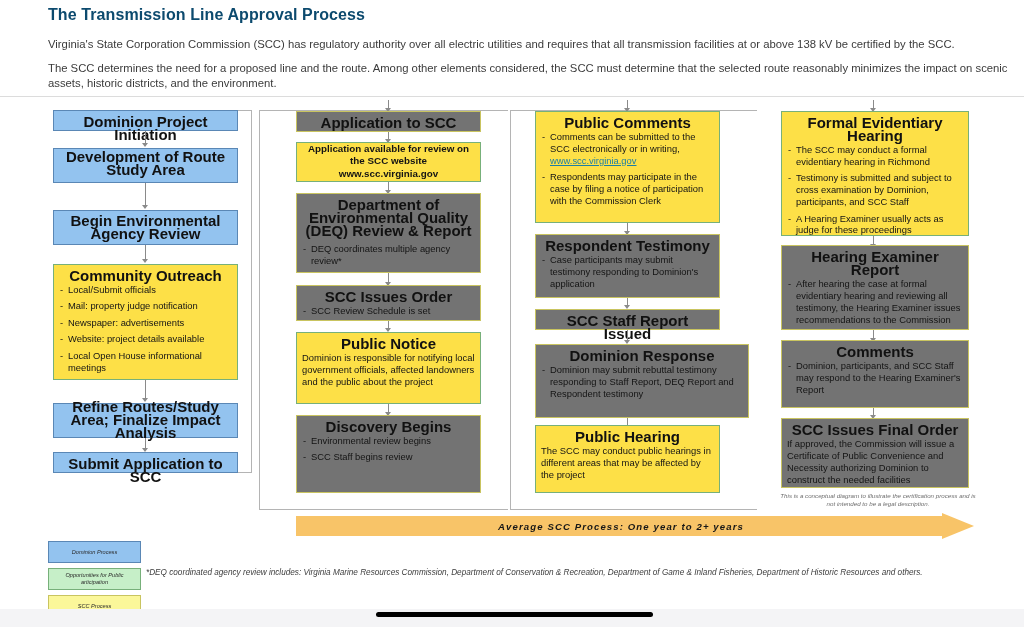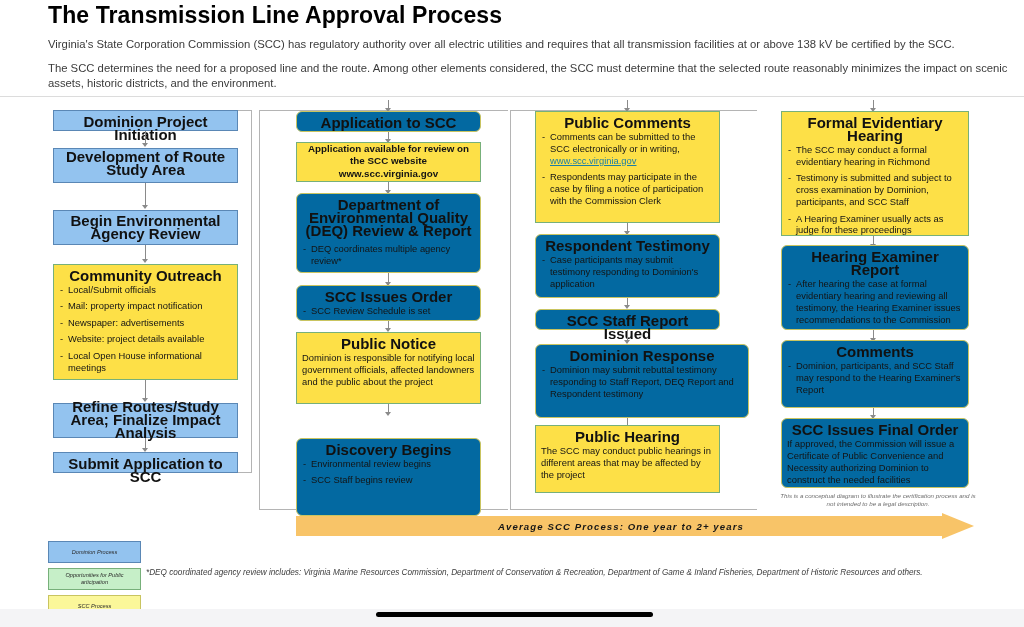--- a/index.html
+++ b/index.html
@@ -17,21 +17,21 @@
     position:absolute; left:0; top:0; width:1024px; height:6px;
     background:#e9e9ec;
   }
   .page{
     position:absolute; left:0; top:0; width:1024px; height:627px;
     background:#ffffff;
   }
   
   .hdr{ position:absolute; left:48px; top:4px; width:968px; }
   .hdr-title{
-    font-size:23px; font-weight:bold; color:#000000;
+    font-size:16px; font-weight:bold; color:#0c4a6e;
     letter-spacing:.1px; margin:0 0 11px 0; line-height:22px;
   }
   .hdr-p{
     font-size:11.3px; color:#3b3b3b; line-height:15.5px;
     margin:0 0 8px 0;
   }
   .hdr-rule{
     position:absolute; left:0; top:96px; width:1024px; height:1px;
     background:#dcdcdc;
   }
@@ -40,21 +40,21 @@
   .box{
     position:absolute;
     border:1px solid #7f7f7f;
     padding:3px 5px 4px 5px;
     font-size:9.6px;
     line-height:12.4px;
     color:#141414;
   }
   .box.blue{ background:#93c3ef; border-color:#5a87b5; }
   .box.green{ background:#fde047; border-color:#77b07a; }
-  .box.yellow{ background:#0369a1; border-color:#c9c460;border-radius:6px; }
+  .box.yellow{ background:#737373; border-color:#c9c460; }
   .box .bt{
     display:block; text-align:center; font-weight:bold;
     font-size:15px; line-height:13px; margin:1px 0 2px 0;
     color:#111;
   }
   .box ul{ margin:0; padding:0; list-style:none; }
   .box li{
     position:relative; padding-left:9px; margin:0 0 4.5px 0;
     font-size:9.4px; line-height:11.9px;
   }
@@ -161,21 +161,21 @@
     <div class="box blue" style="left:53px; top:210px; width:185px; height:35px; display:flex; align-items:center; justify-content:flex-end;">
       <span class="bt">Begin Environmental Agency Review</span>
     </div>
     <div class="vline" style="left:145px; top:245px; height:15px;"></div>
     <div class="arrowhead" style="left:142px; top:259px;"></div>
 
     <div class="box green" style="left:53px; top:264px; width:185px; height:116px;">
       <span class="bt">Community Outreach</span>
       <ul>
         <li>Local/Submit officials</li>
-        <li>Mail: property impact notification</li>
+        <li>Mail: property judge notification</li>
         <li>Newspaper: advertisements</li>
         <li>Website: project details available</li>
         <li>Local Open House informational meetings</li>
       </ul>
     </div>
     <div class="vline" style="left:145px; top:380px; height:19px;"></div>
     <div class="arrowhead" style="left:142px; top:398px;"></div>
 
     <div class="box blue" style="left:53px; top:403px; width:185px; height:35px; display:flex; align-items:center; justify-content:center;">
       <span class="bt">Refine Routes/Study Area; Finalize Impact Analysis</span>
@@ -220,21 +220,21 @@
     <div class="vline" style="left:388px; top:321px; height:8px;"></div>
     <div class="arrowhead" style="left:385px; top:328px;"></div>
 
     <div class="box green" style="left:296px; top:332px; width:185px; height:72px;">
       <span class="bt">Public Notice</span>
       <p class="plain">Dominion is responsible for notifying local government officials, affected landowners and the public about the project</p>
     </div>
     <div class="vline" style="left:388px; top:404px; height:9px;"></div>
     <div class="arrowhead" style="left:385px; top:412px;"></div>
 
-    <div class="box yellow" style="left:296px; top:415px; width:185px; height:78px;margin-top:23px;">
+    <div class="box yellow" style="left:296px; top:415px; width:185px; height:78px;">
       <span class="bt">Discovery Begins</span>
       <ul>
         <li>Environmental review begins</li>
         <li>SCC Staff begins review</li>
       </ul>
     </div>
 
     <div class="vline" style="left:627px; top:100px; height:9px;"></div>
     <div class="arrowhead" style="left:624px; top:108px;"></div>
 

